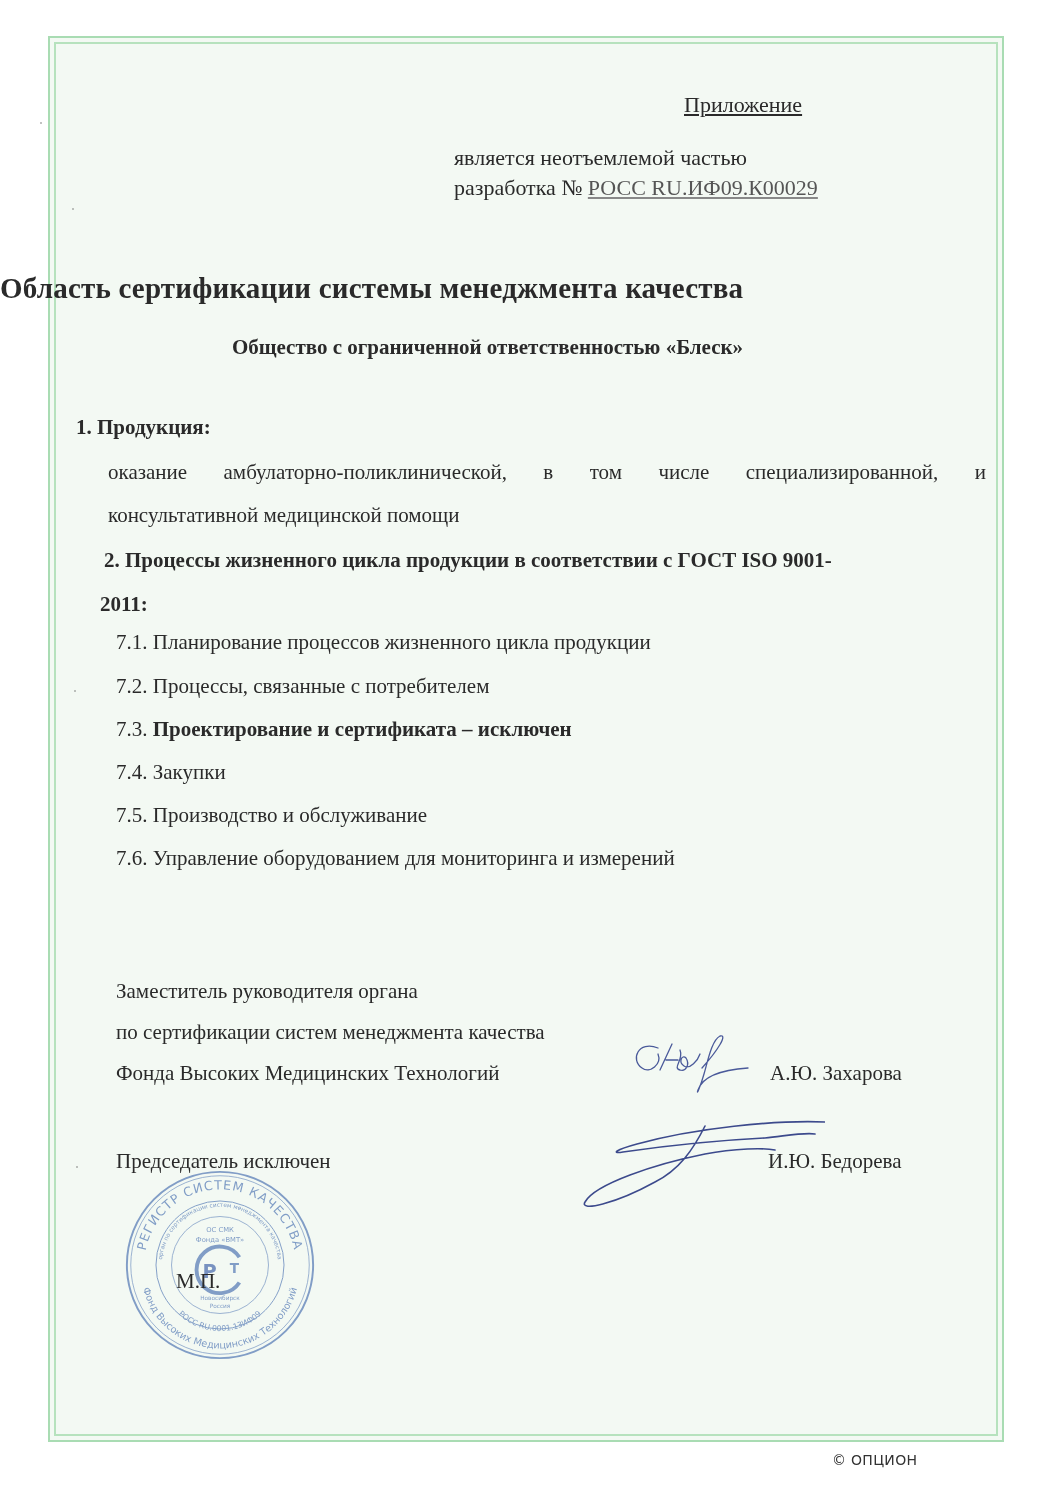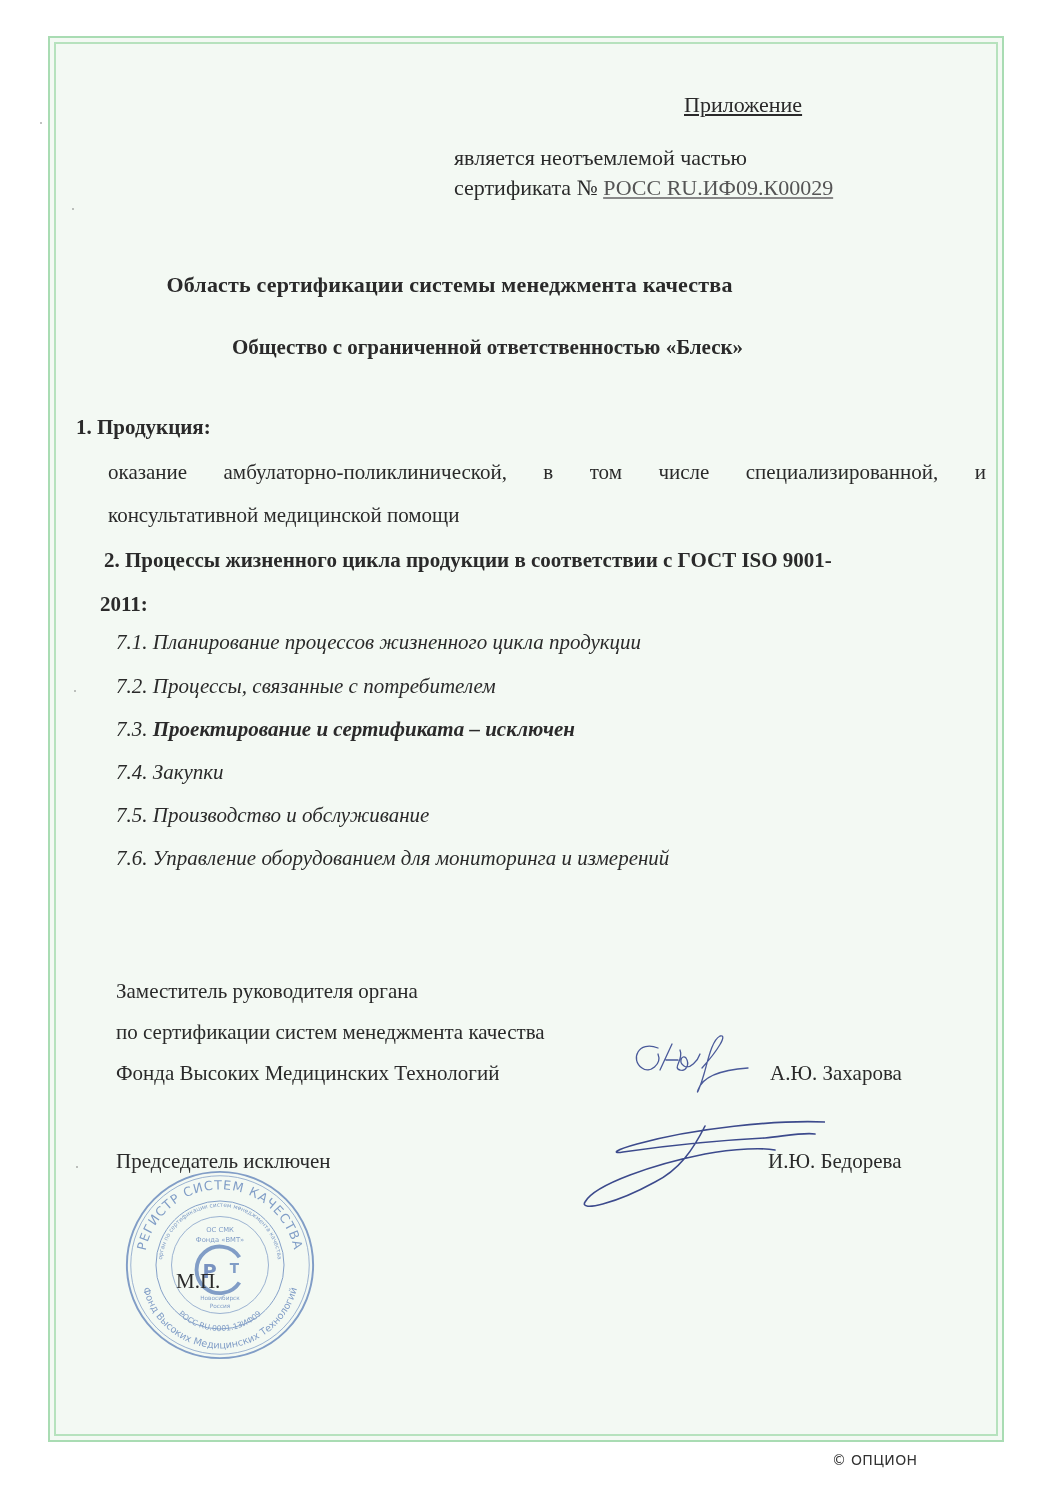--- a/index.html
+++ b/index.html
@@ -40,40 +40,40 @@
     .appendix-title { left: 684px; top: 92px; font-size: 22px; text-decoration: underline; }
     .appendix-l1 { left: 454px; top: 145px; font-size: 22px; }
     .appendix-l2 { left: 454px; top: 175px; font-size: 22px; }
     .cert-num {
       color: #555;
       text-decoration: underline;
       text-decoration-color: #888;
     }
 
     .main-title {
-      left: 0; width: 899px; text-align: center;
-      top: 272px; font-size: 22px; font-weight: bold;
+      left: 0; width: 899px; 
+      top: 272px; font-size: 29px; font-weight: bold;
       letter-spacing: 0.2px;
     }
     .org-name {
       left: 0; width: 975px; text-align: center;
       top: 335px; font-size: 21px; font-weight: bold;
     }
 
     .s1-heading { left: 76px; top: 415px; font-size: 21px; font-weight: bold; }
     .s1-text1 {
       left: 108px; top: 460px; width: 878px; font-size: 21px;
       text-align: justify; text-align-last: justify; white-space: normal;
     }
     .s1-text2 { left: 108px; top: 503px; font-size: 21px; }
 
     .s2-heading1 { left: 78px; top: 548px; font-size: 21px; font-weight: bold; margin-left: 26px; }
     .s2-heading2 { left: 100px; top: 592px; font-size: 21px; font-weight: bold; }
 
-    .proc-item { left: 116px; font-size: 21px; font-style: italic; }
+    .proc-item { left: 116px; font-size: 21px; }
 
     .sig-text { font-size: 21px; }
 
     .stamp {
       position: absolute;
       left: 123px;
       top: 1168px;
       width: 194px;
       height: 194px;
       opacity: 0.75;
@@ -95,21 +95,21 @@
 <div class="frame-outer"></div>
 <div class="frame-inner"></div>
 
 <span class="speck" style="left:40px;top:122px"></span>
 <span class="speck" style="left:72px;top:208px"></span>
 <span class="speck" style="left:74px;top:690px"></span>
 <span class="speck" style="left:76px;top:1166px"></span>
 
 <div class="abs appendix-title">Приложение</div>
 <div class="abs appendix-l1">является неотъемлемой частью</div>
-<div class="abs appendix-l2"><span>сертификата № </span><span class="cert-num">РОСС RU.ИФ09.К00029</span></div>
+<div class="abs appendix-l2"><span>разработка № </span><span class="cert-num">РОСС RU.ИФ09.К00029</span></div>
 
 <div class="abs main-title">Область сертификации системы менеджмента качества</div>
 <div class="abs org-name">Общество с ограниченной ответственностью «Блеск»</div>
 
 <div class="abs s1-heading">1.  Продукция:</div>
 <div class="abs s1-text1">оказание амбулаторно-поликлинической, в том числе специализированной, и</div>
 <div class="abs s1-text2">консультативной медицинской помощи</div>
 
 <div class="abs s2-heading1">2. Процессы жизненного цикла продукции в соответствии с ГОСТ ISO 9001-</div>
 <div class="abs s2-heading2">2011:</div>

